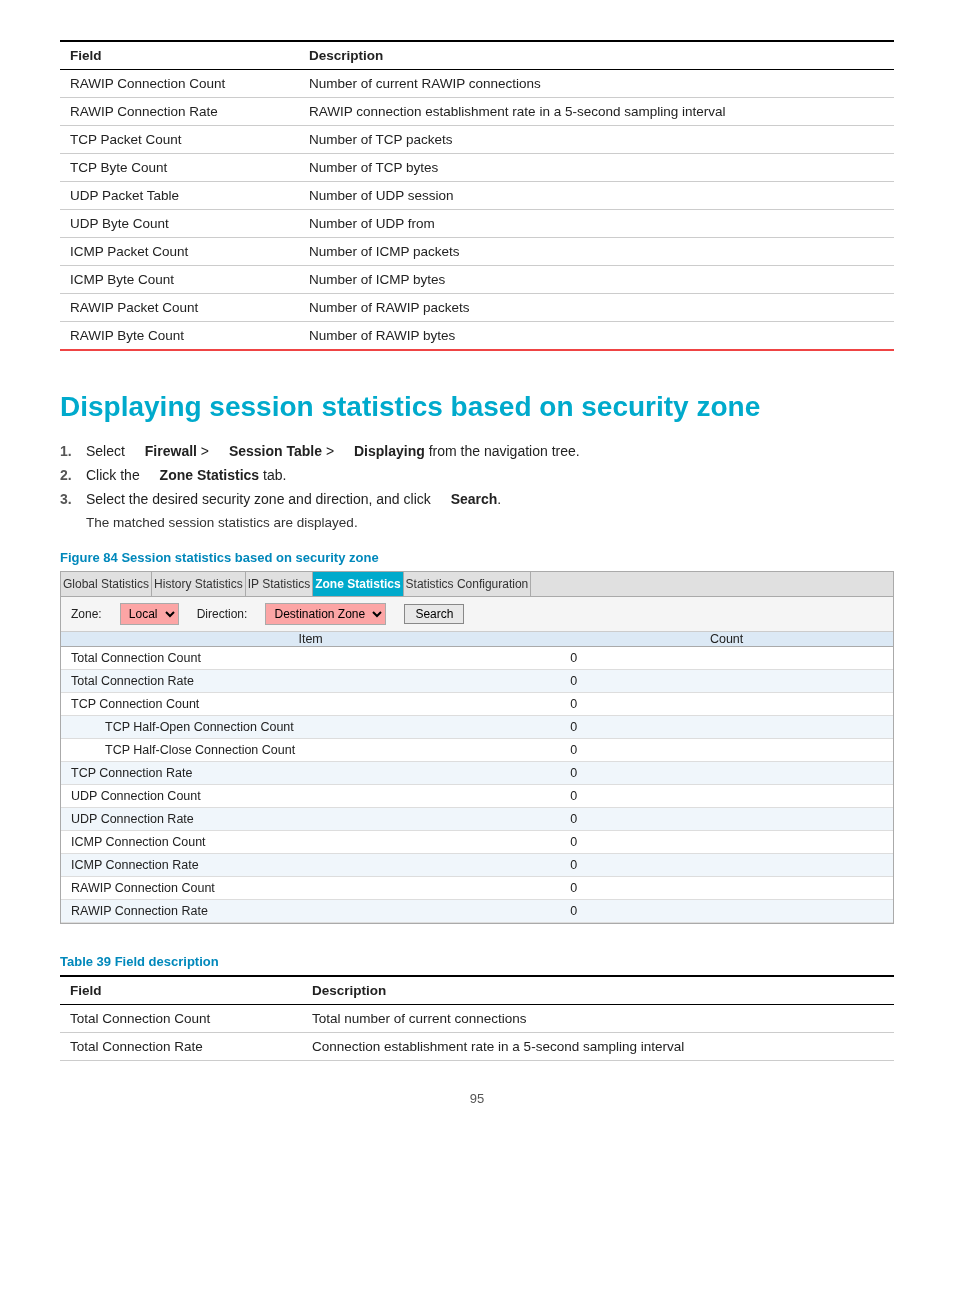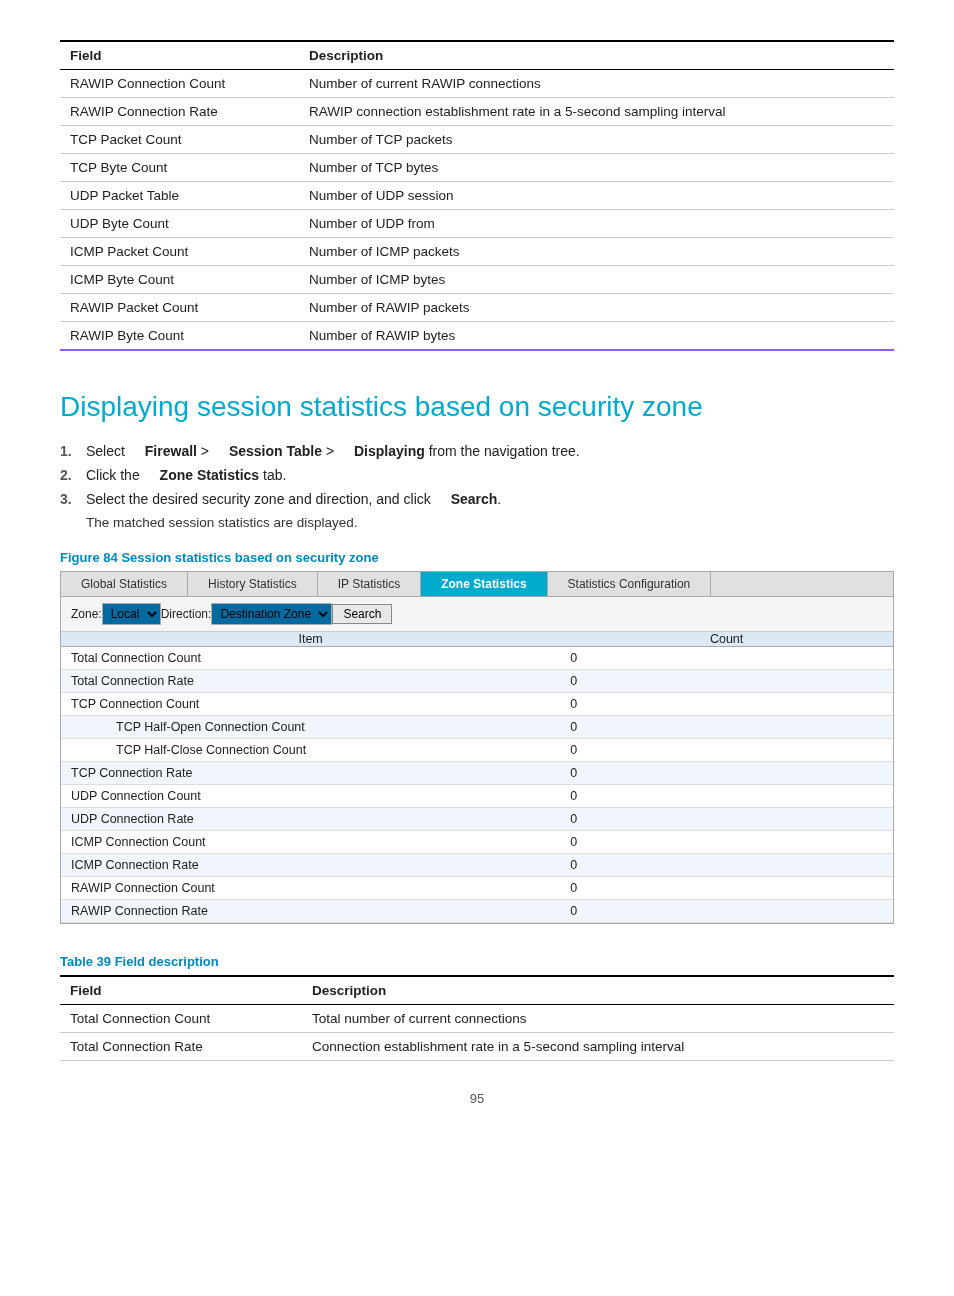--- a/index.html
+++ b/index.html
@@ -25,27 +25,27 @@
       padding: 6px 10px;
       text-align: left;
       font-weight: bold;
     }
     .ref-table td {
       padding: 6px 10px;
       border-bottom: 1px solid #ccc;
       vertical-align: top;
     }
     .ref-table tr:last-child td {
-      border-bottom: 2px solid #8b5cf6;
+      border-bottom: 2px solid #ef4444;
     }
 
     
     .section-title {
       font-size: 28px;
-      font-weight: normal;
+      font-weight: bold;
       color: #00aacc;
       margin-bottom: 20px;
     }
 
     
     .steps {
       margin-bottom: 20px;
       padding-left: 0;
     }
     .step {
@@ -86,50 +86,51 @@
       font-size: 12.5px;
     }
 
     
     .tabs {
       display: flex;
       background: #e0e0e0;
       border-bottom: 1px solid #aaa;
     }
     .tab {
-      padding: 5px 20px;
+      padding: 5px 2px;
       border-right: 1px solid #aaa;
       color: #333;
       cursor: pointer;
       font-size: 12px;
     }
     .tab.active {
       background: #00aacc;
       color: #fff;
       font-weight: bold;
     }
     .tab:first-child {
       border-left: none;
     }
 
     
     .zone-row {
       display: flex;
       align-items: center;
       padding: 6px 10px;
-      gap: 0;
+      gap: 18px;
       background: #f5f5f5;
       border-bottom: 1px solid #ccc;
     }
     .zone-label { font-size: 12px; }
     .zone-select {
       font-size: 12px;
       padding: 2px 4px;
       border: 1px solid #aaa;
-      background: #0369a1;
+      background: #fca5a5;
+      text-align: center;
     }
     .search-btn {
       font-size: 12px;
       padding: 2px 10px;
       border: 1px solid #888;
       background: #e8e8e8;
       cursor: pointer;
     }
 
     
@@ -146,21 +147,21 @@
       font-weight: normal;
     }
     .stats-table td {
       padding: 4px 10px;
       border-bottom: 1px solid #ddd;
     }
     .stats-table tr:nth-child(even) td {
       background: #f0f6fb;
     }
     .stats-table .indented {
-      padding-left: 55px;
+      padding-left: 44px;
     }
     .stats-table td.count-col {
       text-align: left;
       width: 40%;
     }
 
     
     .table-caption {
       color: #0088bb;
       font-weight: bold;

